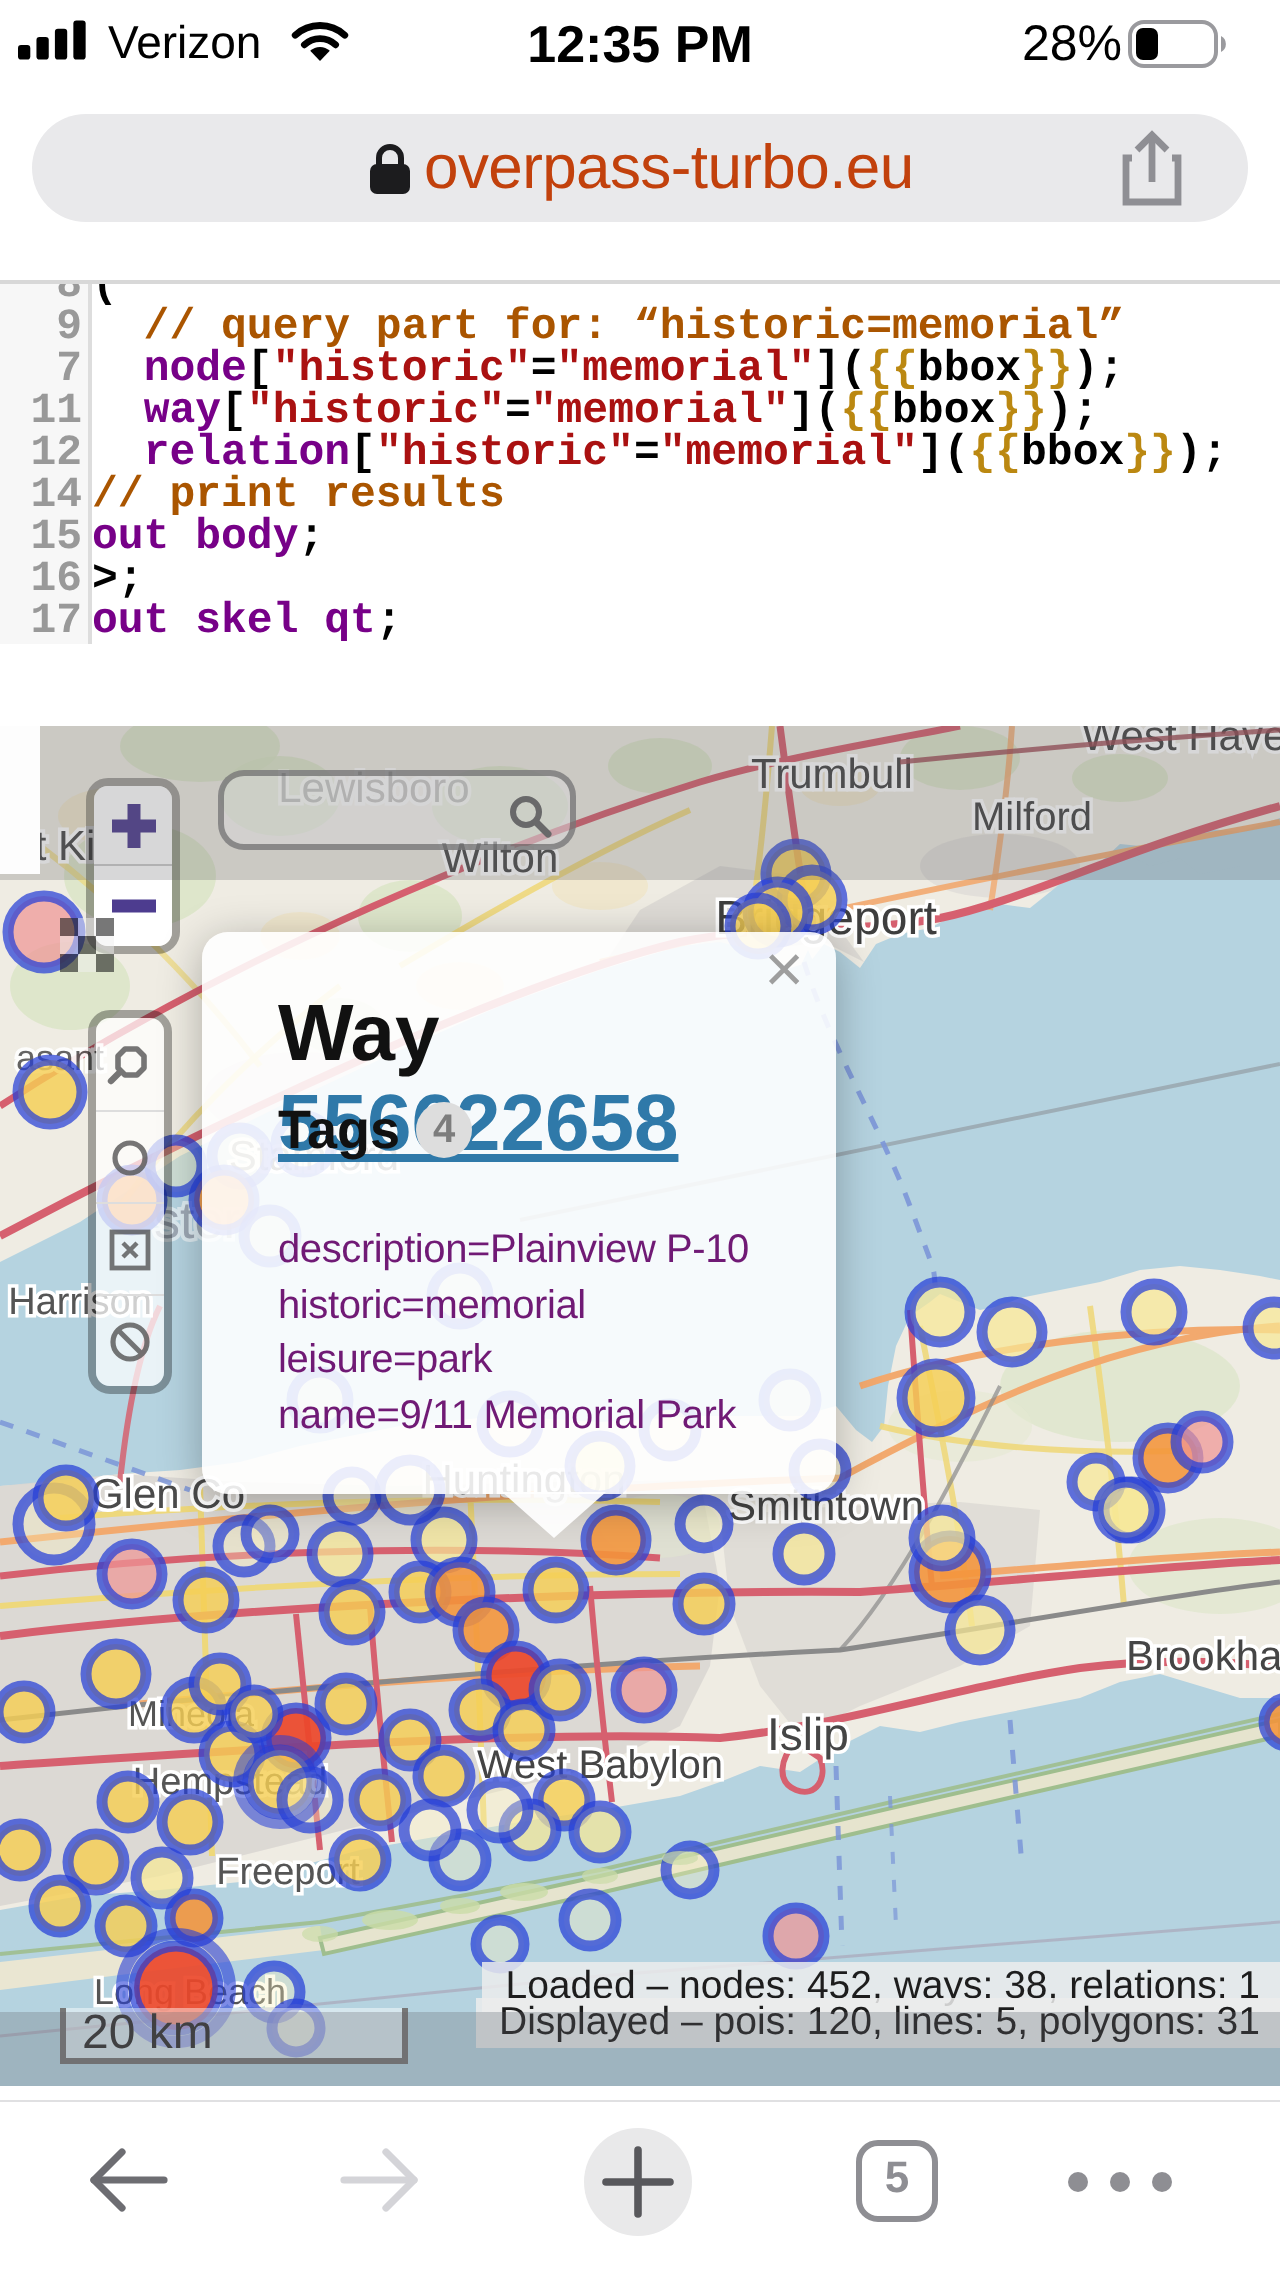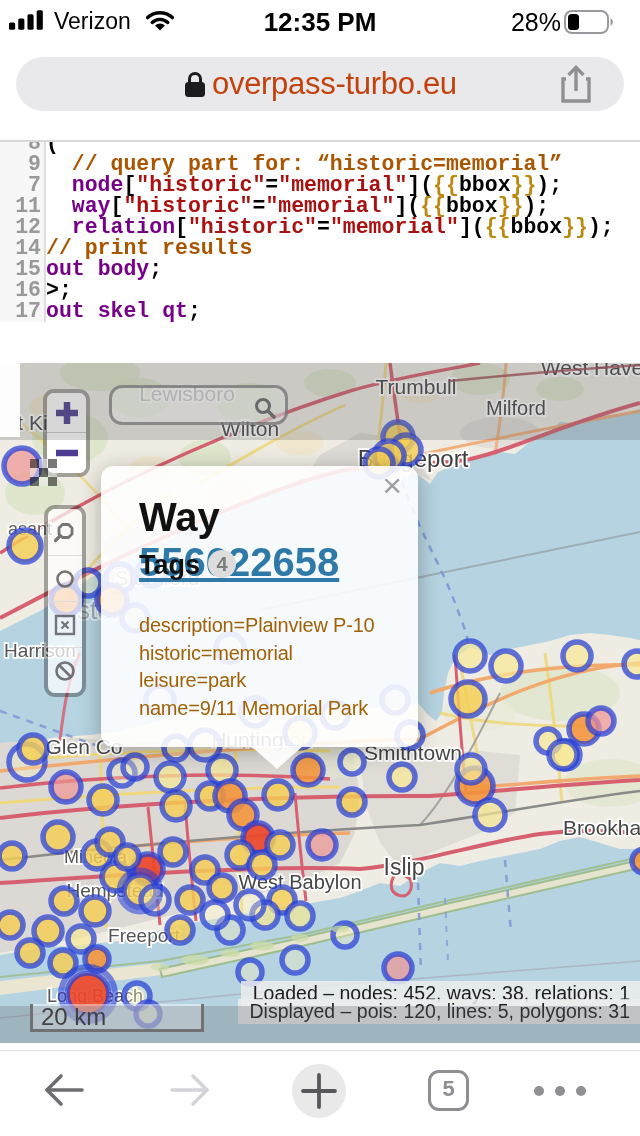--- a/index.html
+++ b/index.html
@@ -46,21 +46,21 @@
 .chk { position:absolute; width:9px; height:9px; background:rgba(35,35,35,0.62); }
 .chk2 { position:absolute; width:9px; height:9px; background:rgba(240,240,240,0.5); }
 
 #popup { position:absolute; left:101px; top:103px; width:317px; height:281px; background:rgba(255,255,255,0.88); border-radius:13px; box-shadow:0 4px 22px rgba(0,0,0,0.28); }
 #popup .tail { position:absolute; left:150px; top:280px; width:0; height:0; border-left:26px solid transparent; border-right:26px solid transparent; border-top:23px solid rgba(255,255,255,0.92); }
 #popup .x { position:absolute; right:16px; top:0px; font-size:34px; color:#9e9e9e; font-weight:400; font-family:"Liberation Sans",sans-serif; }
 #popup h1 { position:absolute; left:38px; top:29px; font-size:40px; font-weight:bold; color:#111; font-family:"Liberation Sans",sans-serif; }
 #popup h1 a { color:#2F79A9; text-decoration:underline; }
 #popup .tags { position:absolute; left:38px; top:84px; font-size:27px; font-weight:bold; color:#111; }
 #popup .badge { display:inline-block; margin-left:8px; width:28px; height:28px; border-radius:14px; background:#DDDDDD; color:#7d7d7d; font-size:20px; font-weight:bold; text-align:center; line-height:28px; vertical-align:3px; }
-#popup .kv { position:absolute; left:38px; top:146px; font-size:20px; color:#a16207; line-height:27.5px; letter-spacing:-0.2px; }
+#popup .kv { position:absolute; left:38px; top:146px; font-size:20px; color:#701a75; line-height:27.5px; letter-spacing:-0.2px; }
 
 #scalebar { position:absolute; left:30px; top:641px; width:174px; height:28px; border:3px solid #777; border-top:none; background:rgba(255,255,255,0.45); font-size:24px; color:#333; padding-left:8px; line-height:26px; }
 .statrow { position:absolute; font-size:19.5px; color:#1d1d1d; background:rgba(236,236,236,0.85); height:25px; line-height:25px; padding:0 10px 12px 12px; }
 #stat1 { right:0; top:618px; }
 #stat2 { right:0; top:636px; }
 
 #bottombar { position:absolute; left:0; top:1043px; width:640px; height:93px; background:#fff; }
 #bottombar .bl { position:absolute; left:0; top:7px; width:640px; height:1px; background:#E0E0E2; }
 </style>
 </head>

